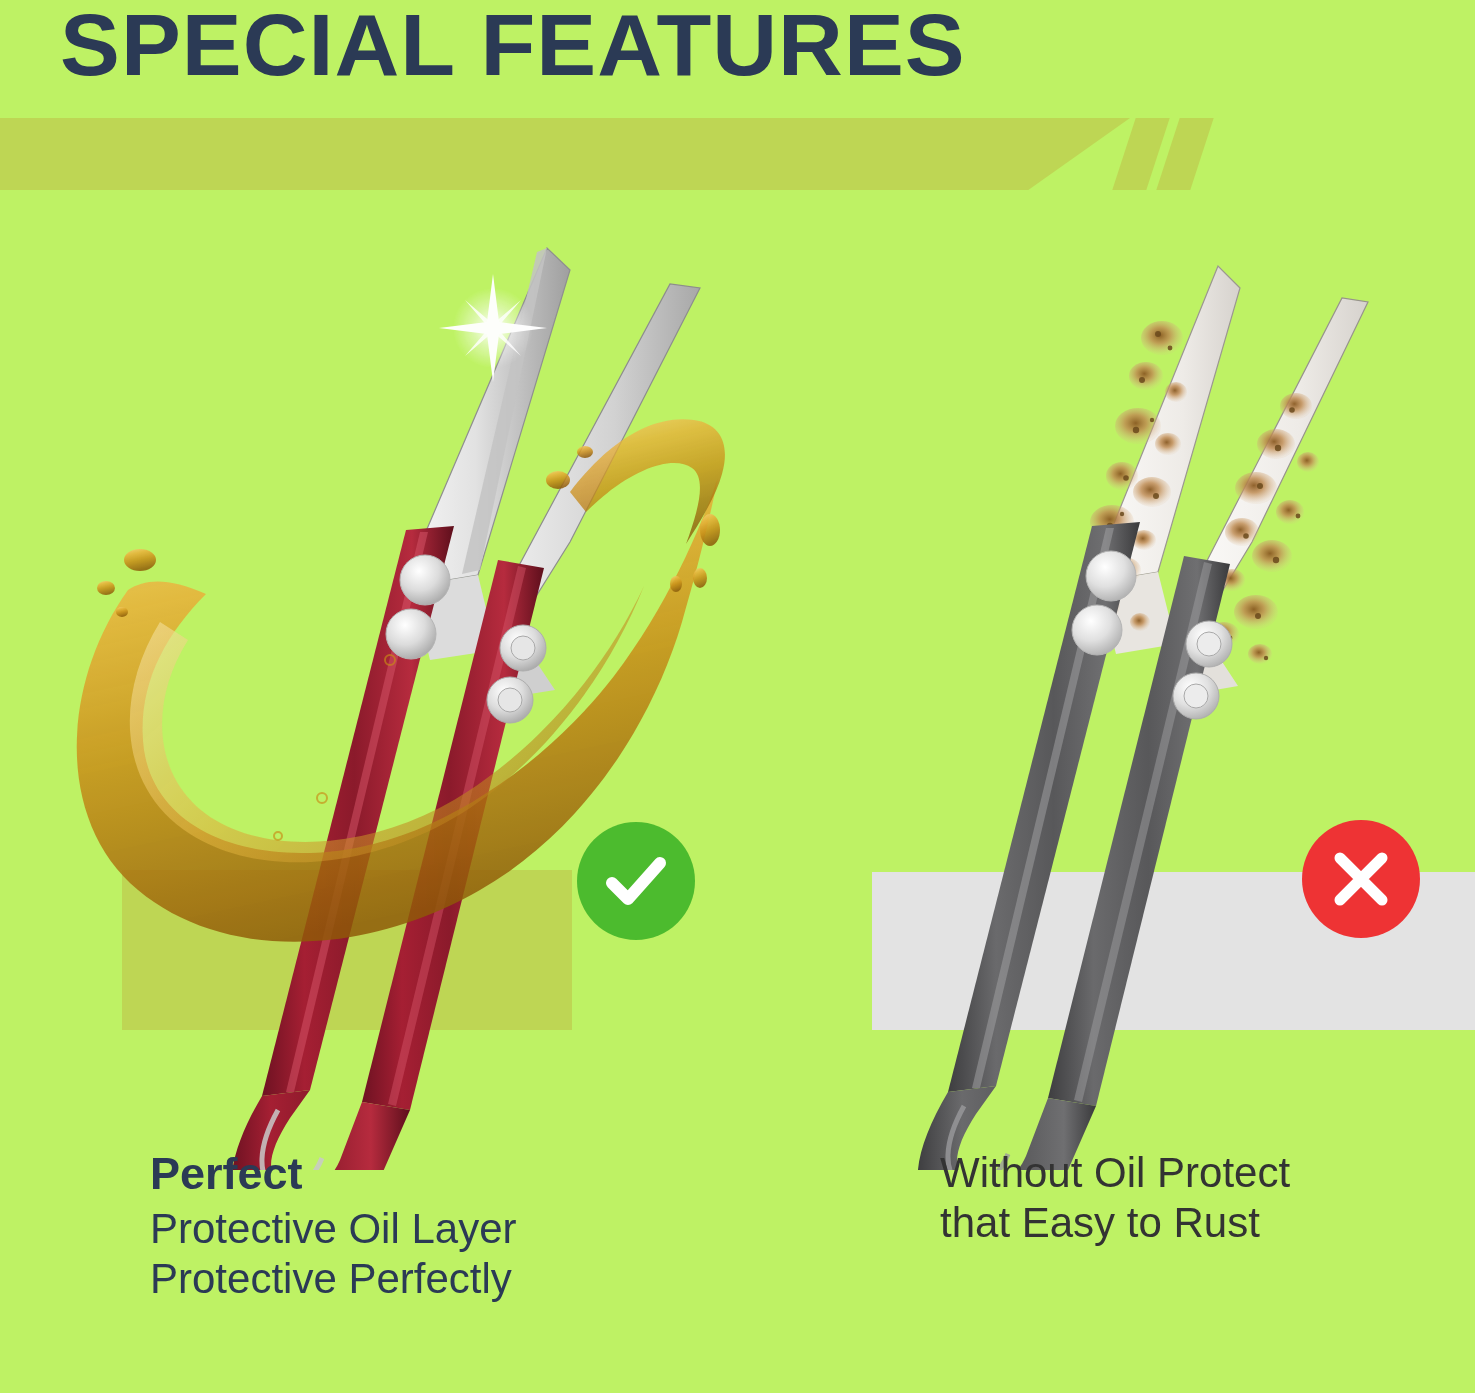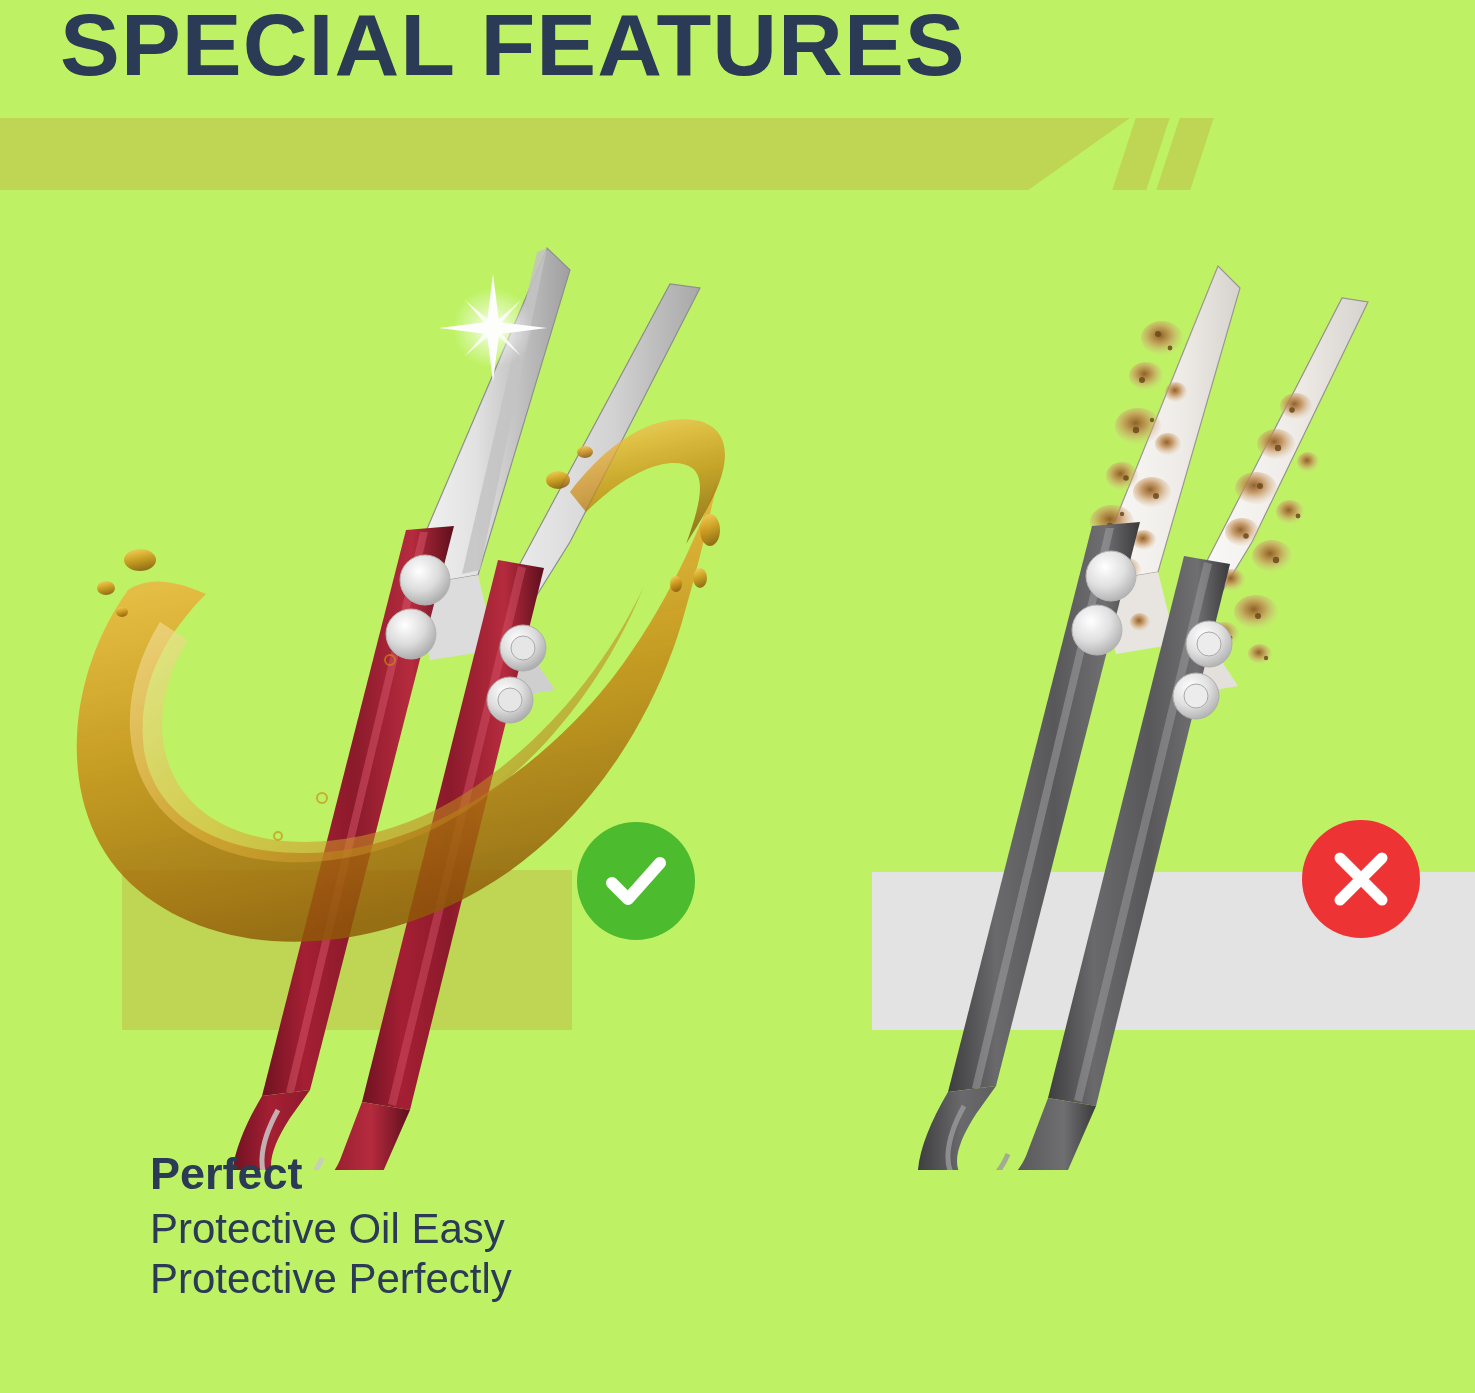--- a/index.html
+++ b/index.html
@@ -398,20 +398,22 @@
   </div>
 
   <div class="badge" id="badge-cross">
     <svg width="70" height="70" viewBox="0 0 70 70">
       <path d="M14 14 L56 56 M56 14 L14 56" fill="none" stroke="#ffffff" stroke-width="11" stroke-linecap="round"></path>
     </svg>
   </div>
 
   <div class="caption" id="caption-left">
     <div class="caption-head">Perfect</div>
-    <div class="caption-line">Protective Oil Easy</div>
+    <div class="caption-line">Protective Oil Layer</div>
     <div class="caption-line">Protective Perfectly</div>
   </div>
 
   <div class="caption" id="caption-right">
+    <div class="caption-line">Without Oil Protect</div>
+    <div class="caption-line">that Easy to Rust</div>
   </div>
 
 </div>
 
 </body></html>

